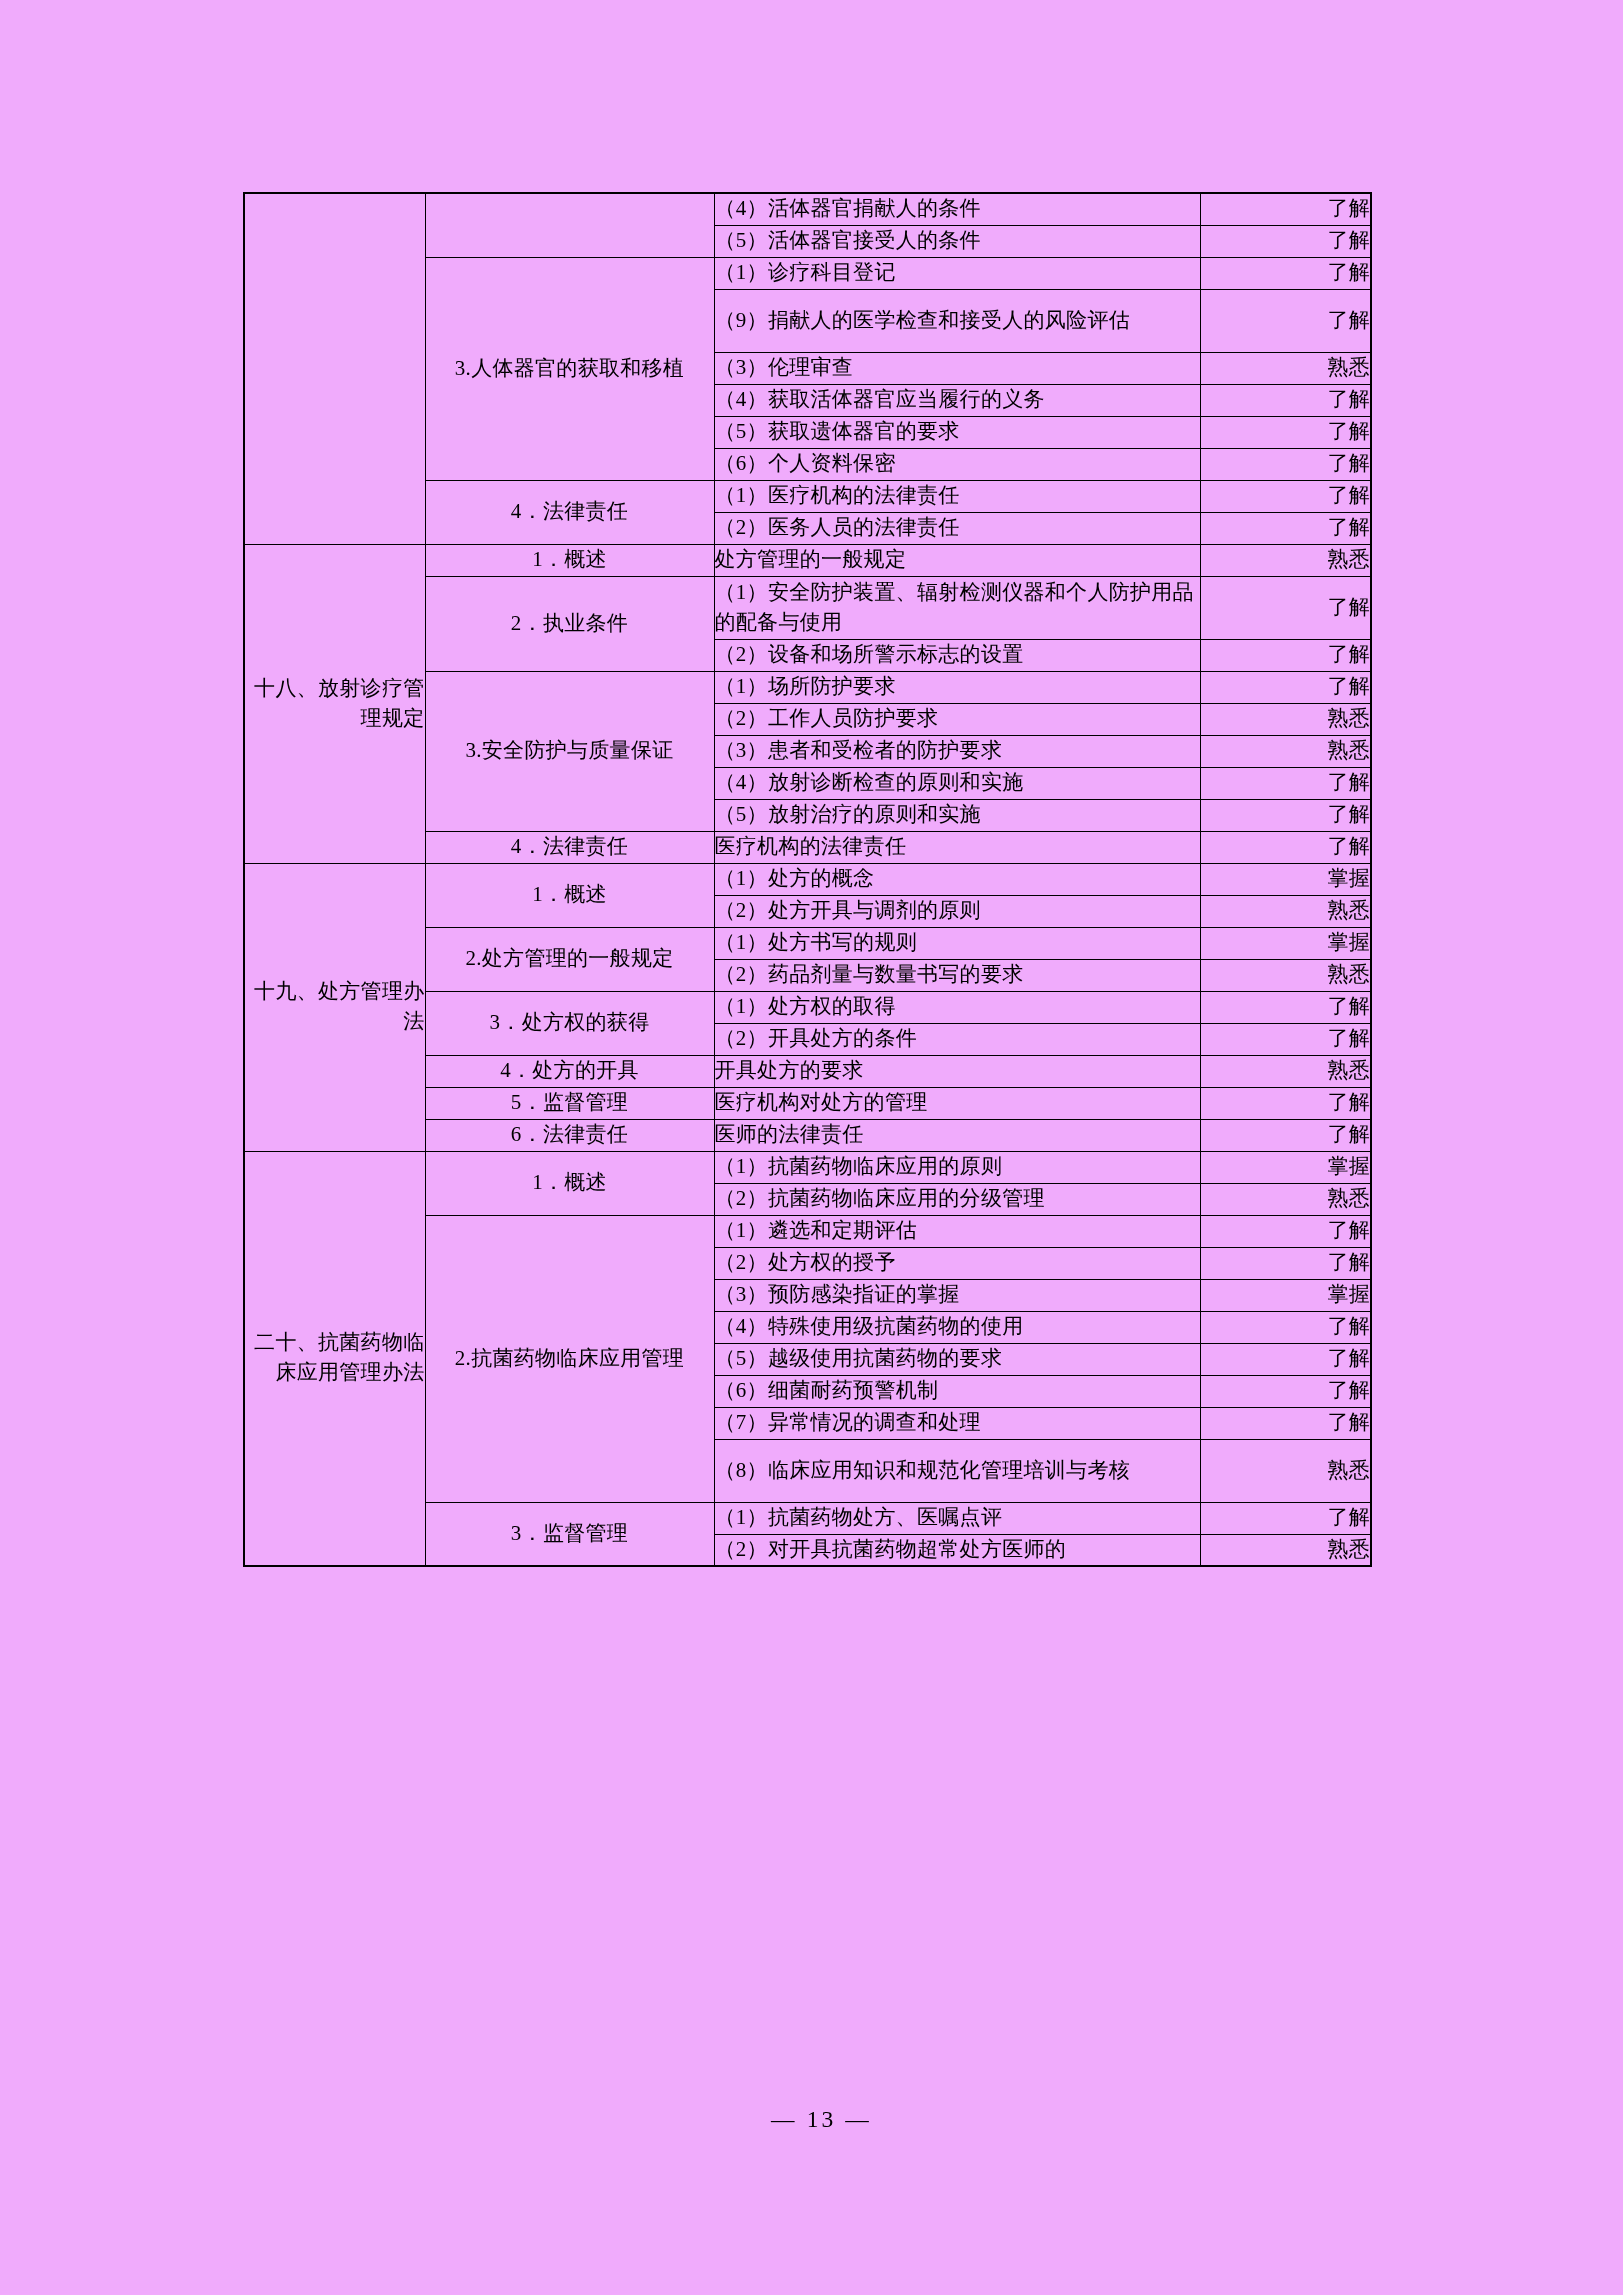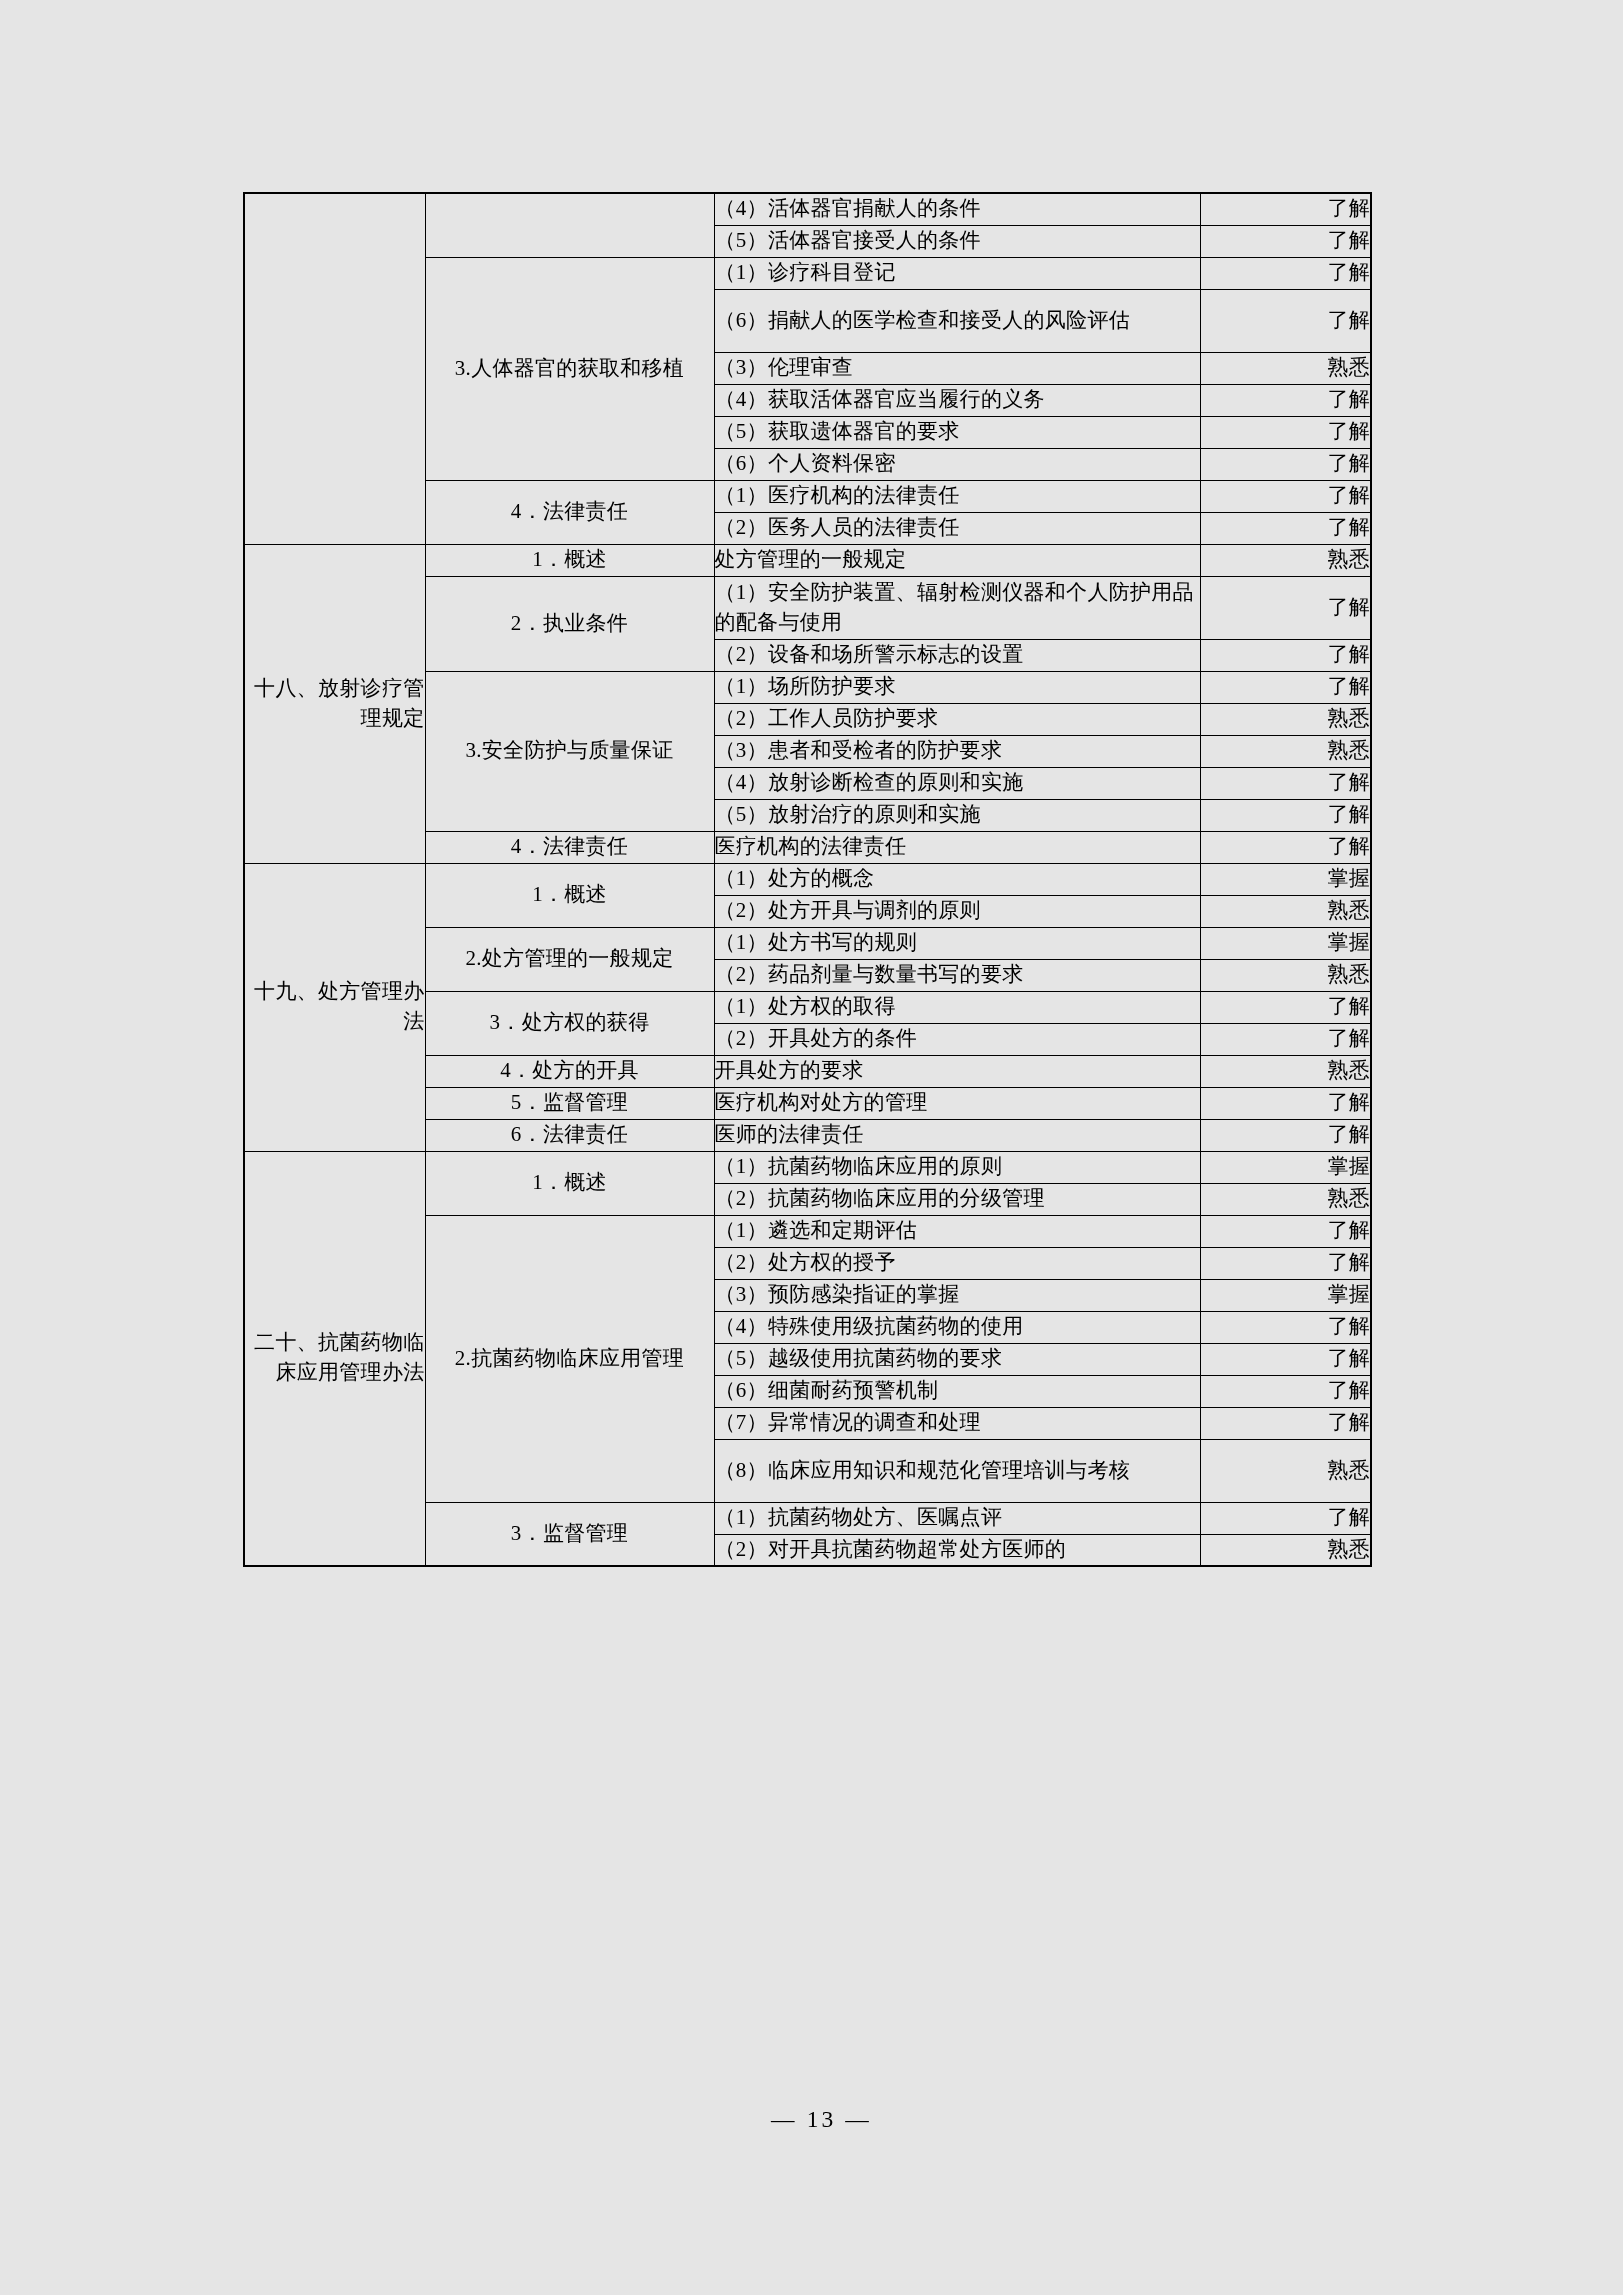--- a/index.html
+++ b/index.html
@@ -13,21 +13,21 @@
     font-family: "Liberation Serif", "DejaVu Serif", serif;
     color: #000000;
     position: relative;
     overflow: hidden;
   }
   .page {
     position: absolute;
     left: 0; top: 0;
     width: 1623px;
     height: 2295px;
-    background: #e5e5e5;
+    background: #f0abfc;
   }
   .sheet {
     position: absolute;
     left: 243px;
     top: 192px;
     width: 1127px;
   }
   table.outline {
     border-collapse: collapse;
     table-layout: fixed;
@@ -109,21 +109,21 @@
           <tr class="r-h1">
             <td class="point">（5）活体器官接受人的条件</td>
             <td class="level">了解</td>
           </tr>
           <tr class="r-h1">
             <td class="topic" rowspan="6">3.人体器官的获取和移植</td>
             <td class="point">（1）诊疗科目登记</td>
             <td class="level">了解</td>
           </tr>
           <tr class="r-h2">
-            <td class="point">（6）捐献人的医学检查和接受人的风险评估</td>
+            <td class="point">（9）捐献人的医学检查和接受人的风险评估</td>
             <td class="level">了解</td>
           </tr>
           <tr class="r-h1">
             <td class="point">（3）伦理审查</td>
             <td class="level">熟悉</td>
           </tr>
           <tr class="r-h1">
             <td class="point">（4）获取活体器官应当履行的义务</td>
             <td class="level">了解</td>
           </tr>

